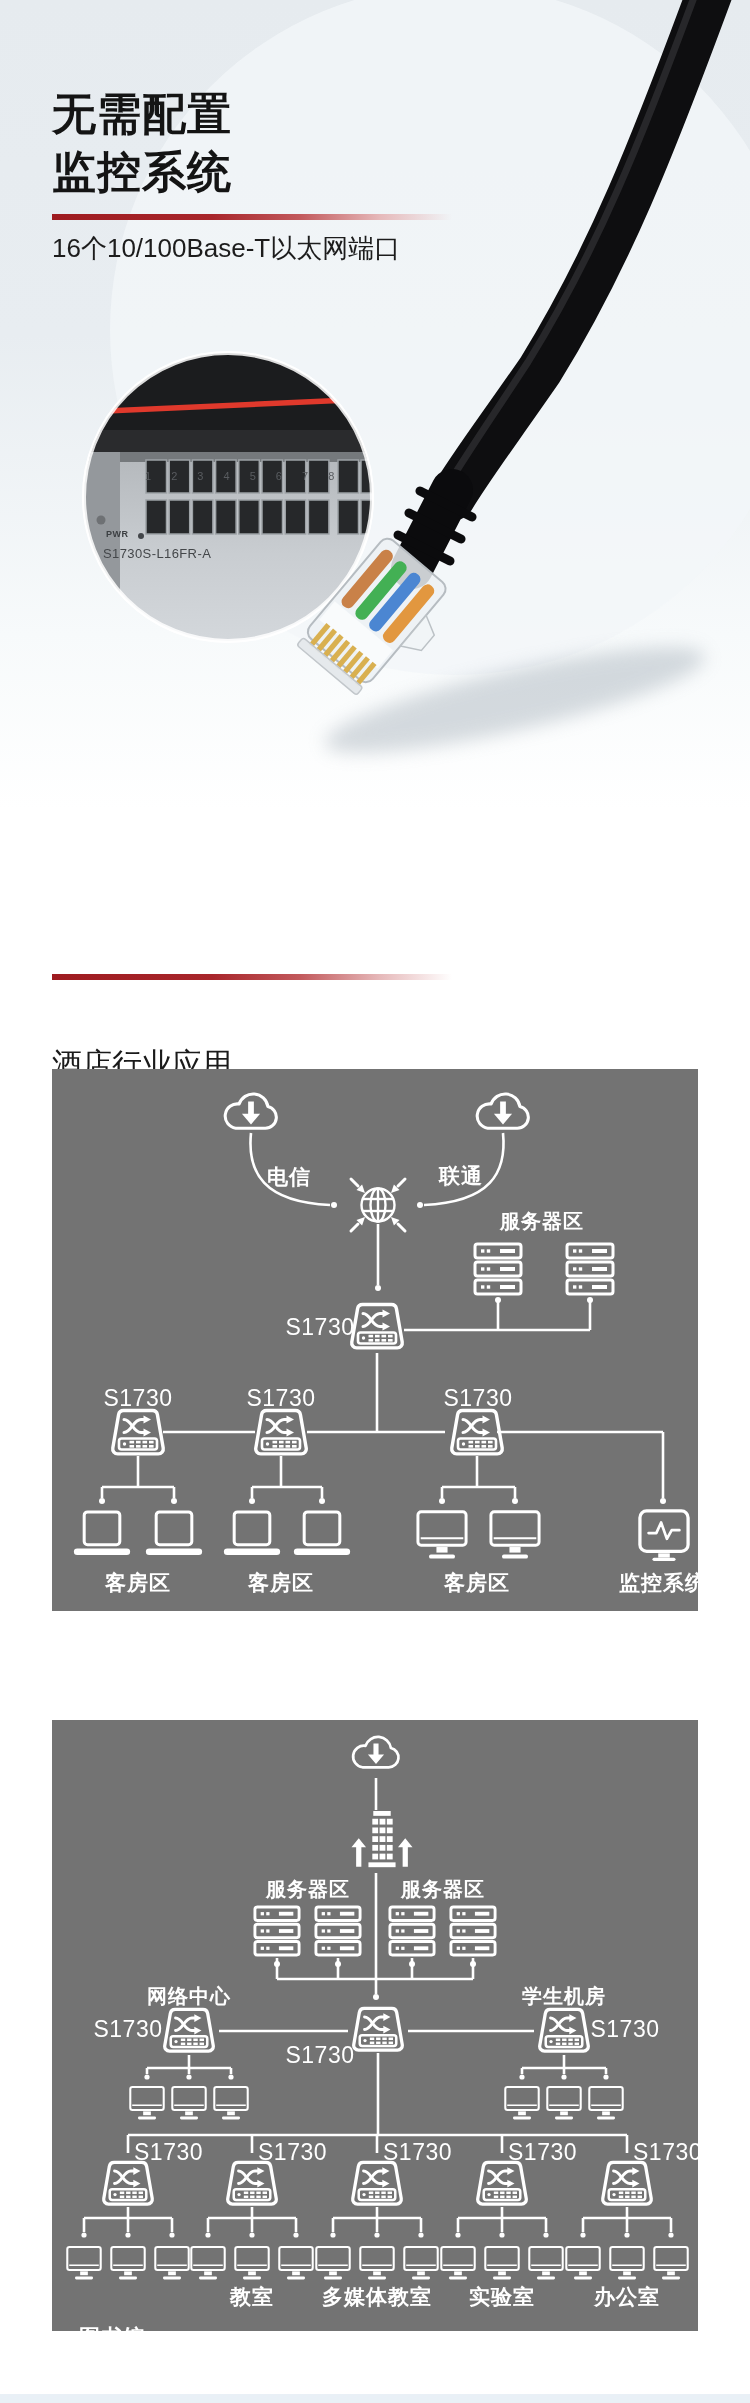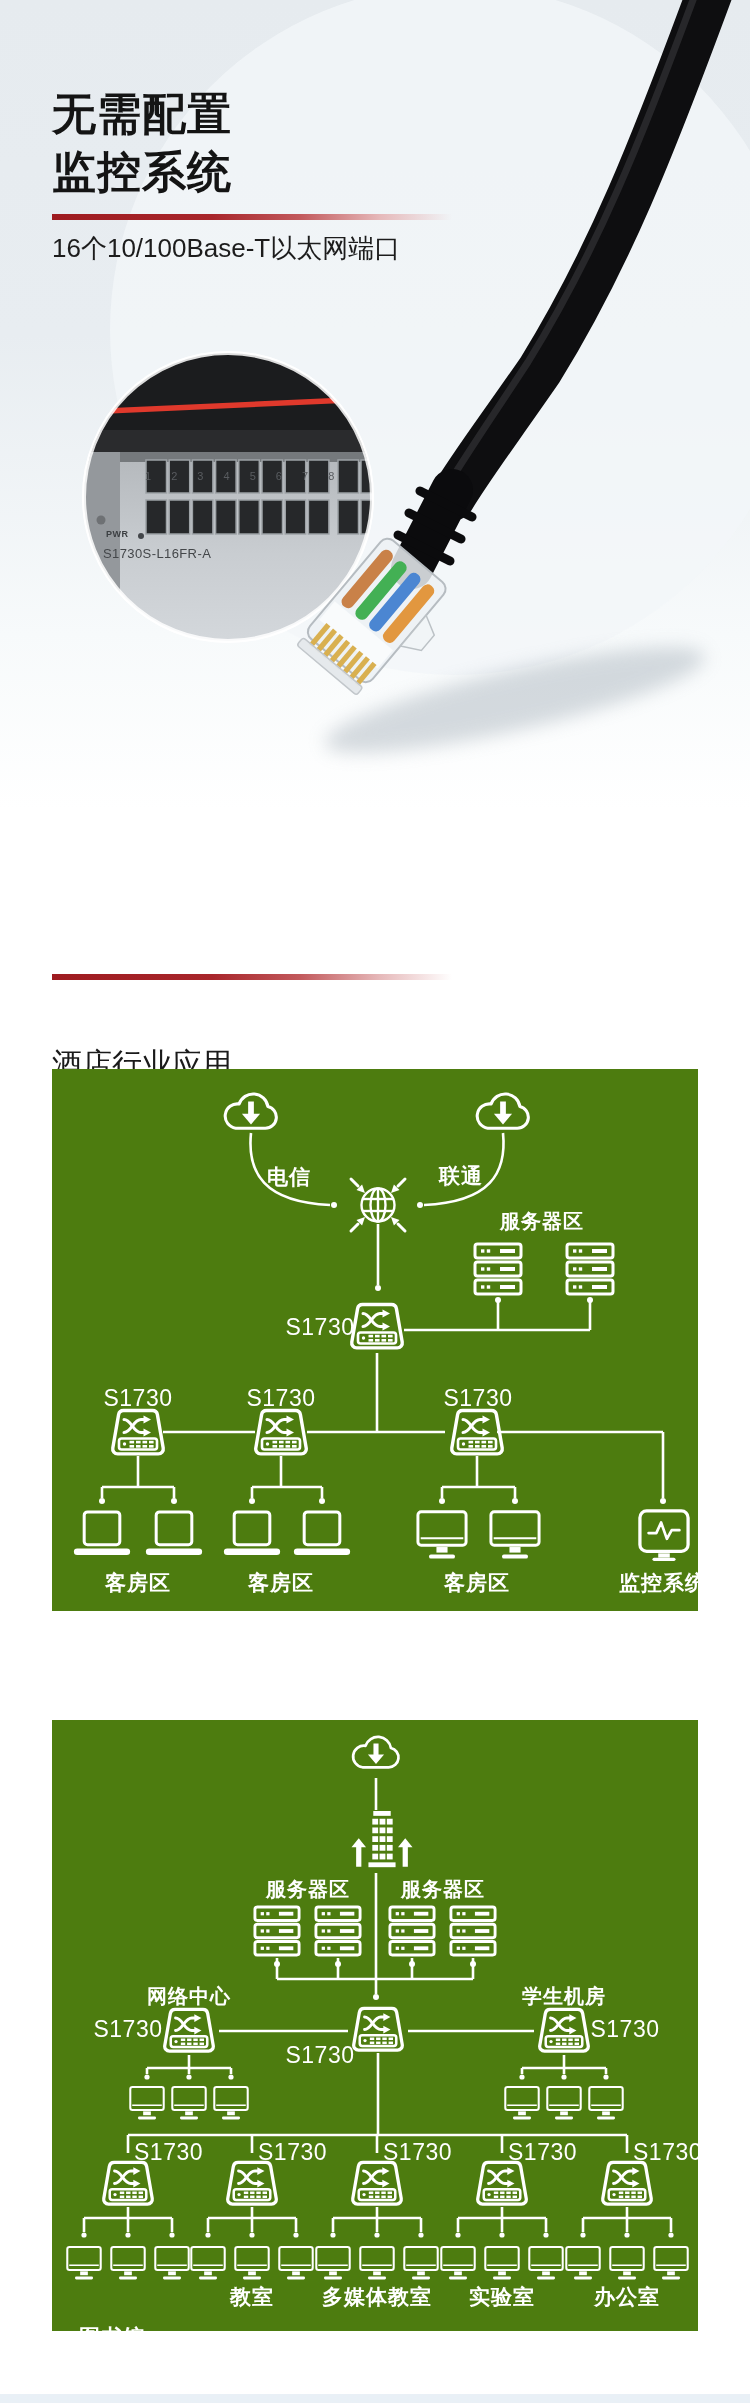--- a/index.html
+++ b/index.html
@@ -6,21 +6,21 @@
   body{font-family:"Liberation Sans","DejaVu Sans",sans-serif;}
   .page{position:relative;width:750px;height:2403px;overflow:hidden;background:#fff;}
   .hero{position:absolute;left:0;top:0;width:750px;height:880px;
         background:linear-gradient(180deg,#e6ebef 0%,#e8edf1 38%,#f7fafb 72%,#ffffff 92%);padding-left:40px;}
   .h-title{position:absolute;left:52px;width:500px;color:#141414;font-size:44px;line-height:56px;font-weight:700;letter-spacing:1px;z-index:3;}
   .h-desc{position:absolute;left:52px;width:520px;color:#1c1c1c;font-size:26px;line-height:34px;font-weight:400;z-index:3;}
   .red-line{position:absolute;left:52px;width:400px;height:6px;z-index:3;
      background:linear-gradient(90deg,#9e1b20 0%,#a8262b 40%,#c2595c 62%,#e6b9ba 82%,rgba(255,255,255,0) 100%);}
   .sec-title{position:absolute;left:52px;color:#121212;font-size:42px;font-weight:700;letter-spacing:1px;}
   .sub-title{position:absolute;left:52px;color:#1a1a1a;font-size:30px;font-weight:400;}
-  .diagram{position:absolute;left:52px;width:646px;background:#4d7c0f;}
+  .diagram{position:absolute;left:52px;width:646px;background:#737373;}
   .diagram svg{position:absolute;left:0;top:0;}
   .lbl{position:absolute;transform:translateX(-50%);white-space:nowrap;color:#fff;}
   .zh{font-size:21px;font-weight:700;letter-spacing:1px;}
   .zh-s{font-size:20px;font-weight:700;letter-spacing:1px;}
   .model{font-size:23px;font-weight:500;letter-spacing:.5px;}
   .model-l{position:absolute;white-space:nowrap;color:#fff;font-size:23px;font-weight:500;letter-spacing:.5px;}
   .tiny{position:absolute;white-space:nowrap;z-index:4;}
   .strip{position:absolute;left:0;top:2394px;width:750px;height:9px;background:#e9f0f6;}
 </style>
 </head>

